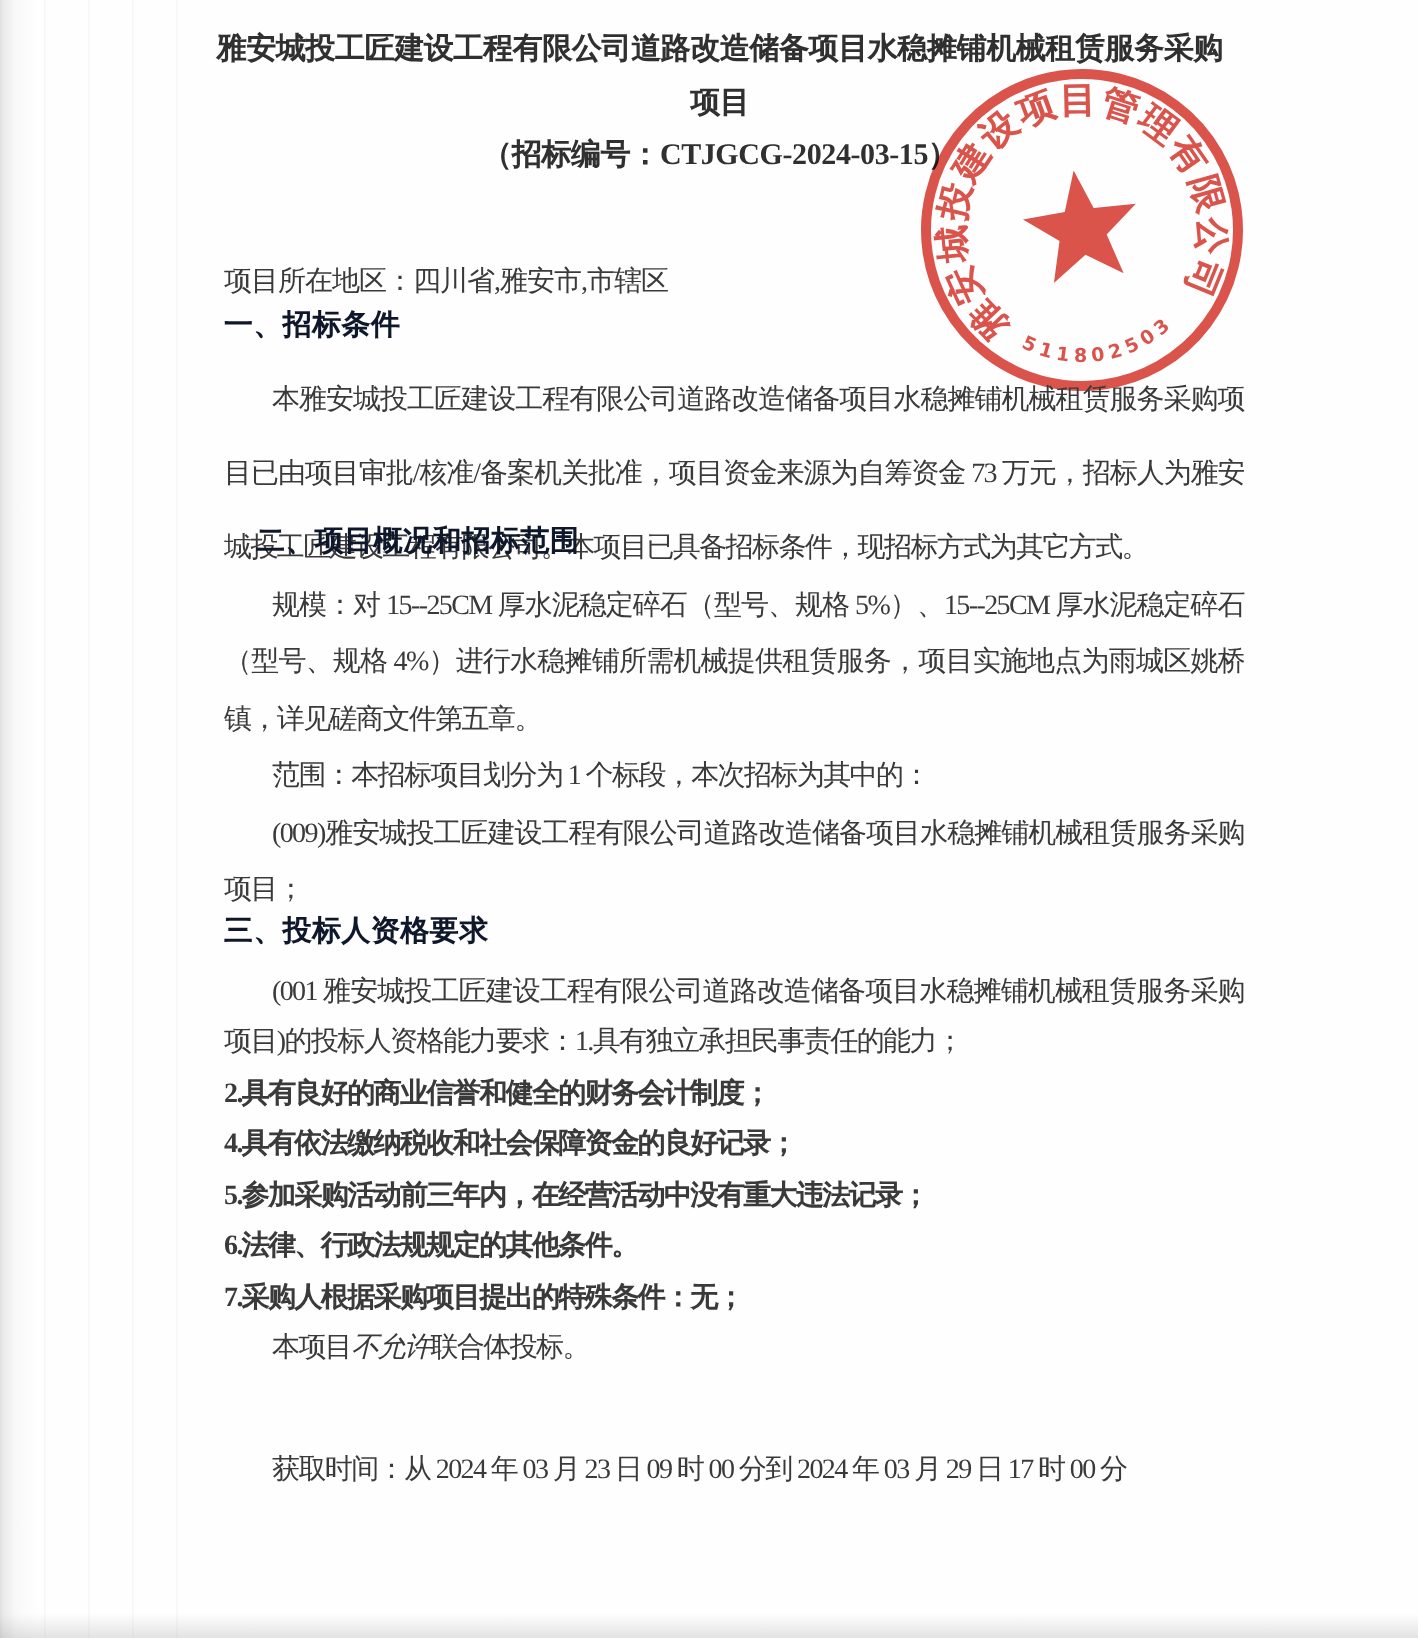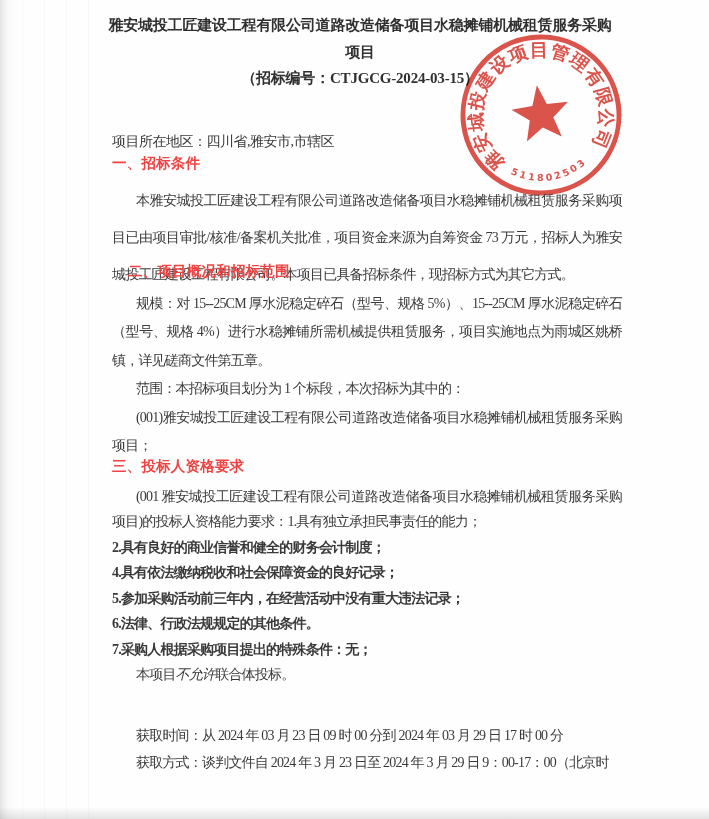--- a/index.html
+++ b/index.html
@@ -45,21 +45,21 @@
   .location-line {
     position: absolute;
     left: 112px; top: 128px; width: 510px;
     font-size: 14px; line-height: 27px; letter-spacing: -0.5px;
   }
 
   .section { position: absolute; left: 112px; width: 510px; }
   .section h2 {
     font-size: 14.5px;
     font-weight: bold;
-    color: #ef4444;
+    color: #0f172a;
     letter-spacing: 0.2px;
     margin-bottom: 4px;
   }
   .section p {
     font-size: 14px;
     letter-spacing: -0.8px;
     text-align: justify;
     text-indent: 24px;
   }
   .section p.flush { text-indent: 0; font-weight: bold; }
@@ -139,32 +139,31 @@
 
   <div class="section sec-0">
     <h2>一、招标条件</h2>
     <p>本雅安城投工匠建设工程有限公司道路改造储备项目水稳摊铺机械租赁服务采购项目已由项目审批/核准/备案机关批准，项目资金来源为自筹资金 73 万元，招标人为雅安城投工匠建设工程有限公司。本项目已具备招标条件，现招标方式为其它方式。</p>
   </div>
 
   <div class="section sec-1">
     <h2>二、项目概况和招标范围</h2>
     <p>规模：对 15--25CM 厚水泥稳定碎石（型号、规格 5%）、15--25CM 厚水泥稳定碎石（型号、规格 4%）进行水稳摊铺所需机械提供租赁服务，项目实施地点为雨城区姚桥镇，详见磋商文件第五章。</p>
     <p>范围：本招标项目划分为 1 个标段，本次招标为其中的：</p>
-    <p>(001)雅安城投工匠建设工程有限公司道路改造储备项目水稳摊铺机械租赁服务采购项目；</p>
+    <p>(009)雅安城投工匠建设工程有限公司道路改造储备项目水稳摊铺机械租赁服务采购项目；</p>
   </div>
 
   <div class="section sec-2">
     <h2>三、投标人资格要求</h2>
     <p>(001 雅安城投工匠建设工程有限公司道路改造储备项目水稳摊铺机械租赁服务采购项目)的投标人资格能力要求：1.具有独立承担民事责任的能力；</p>
     <p class="flush">2.具有良好的商业信誉和健全的财务会计制度；</p>
     <p class="flush">4.具有依法缴纳税收和社会保障资金的良好记录；</p>
     <p class="flush">5.参加采购活动前三年内，在经营活动中没有重大违法记录；</p>
     <p class="flush">6.法律、行政法规规定的其他条件。</p>
     <p class="flush">7.采购人根据采购项目提出的特殊条件：无；</p>
     <p><span>本项目</span><span class="em-italic">不允许</span><span>联合体投标。</span></p>
   </div>
 
   <div class="section sec-3">
     <p>获取时间：从 2024 年 03 月 23 日 09 时 00 分到 2024 年 03 月 29 日 17 时 00 分</p>
-    <p>获取方式：谈判文件自 2024 年 3 月 23 日至 2024 年 3 月 29 日 9：00-17：00（北京时</p>
   </div>
 
 </div>
 
 </body></html>

